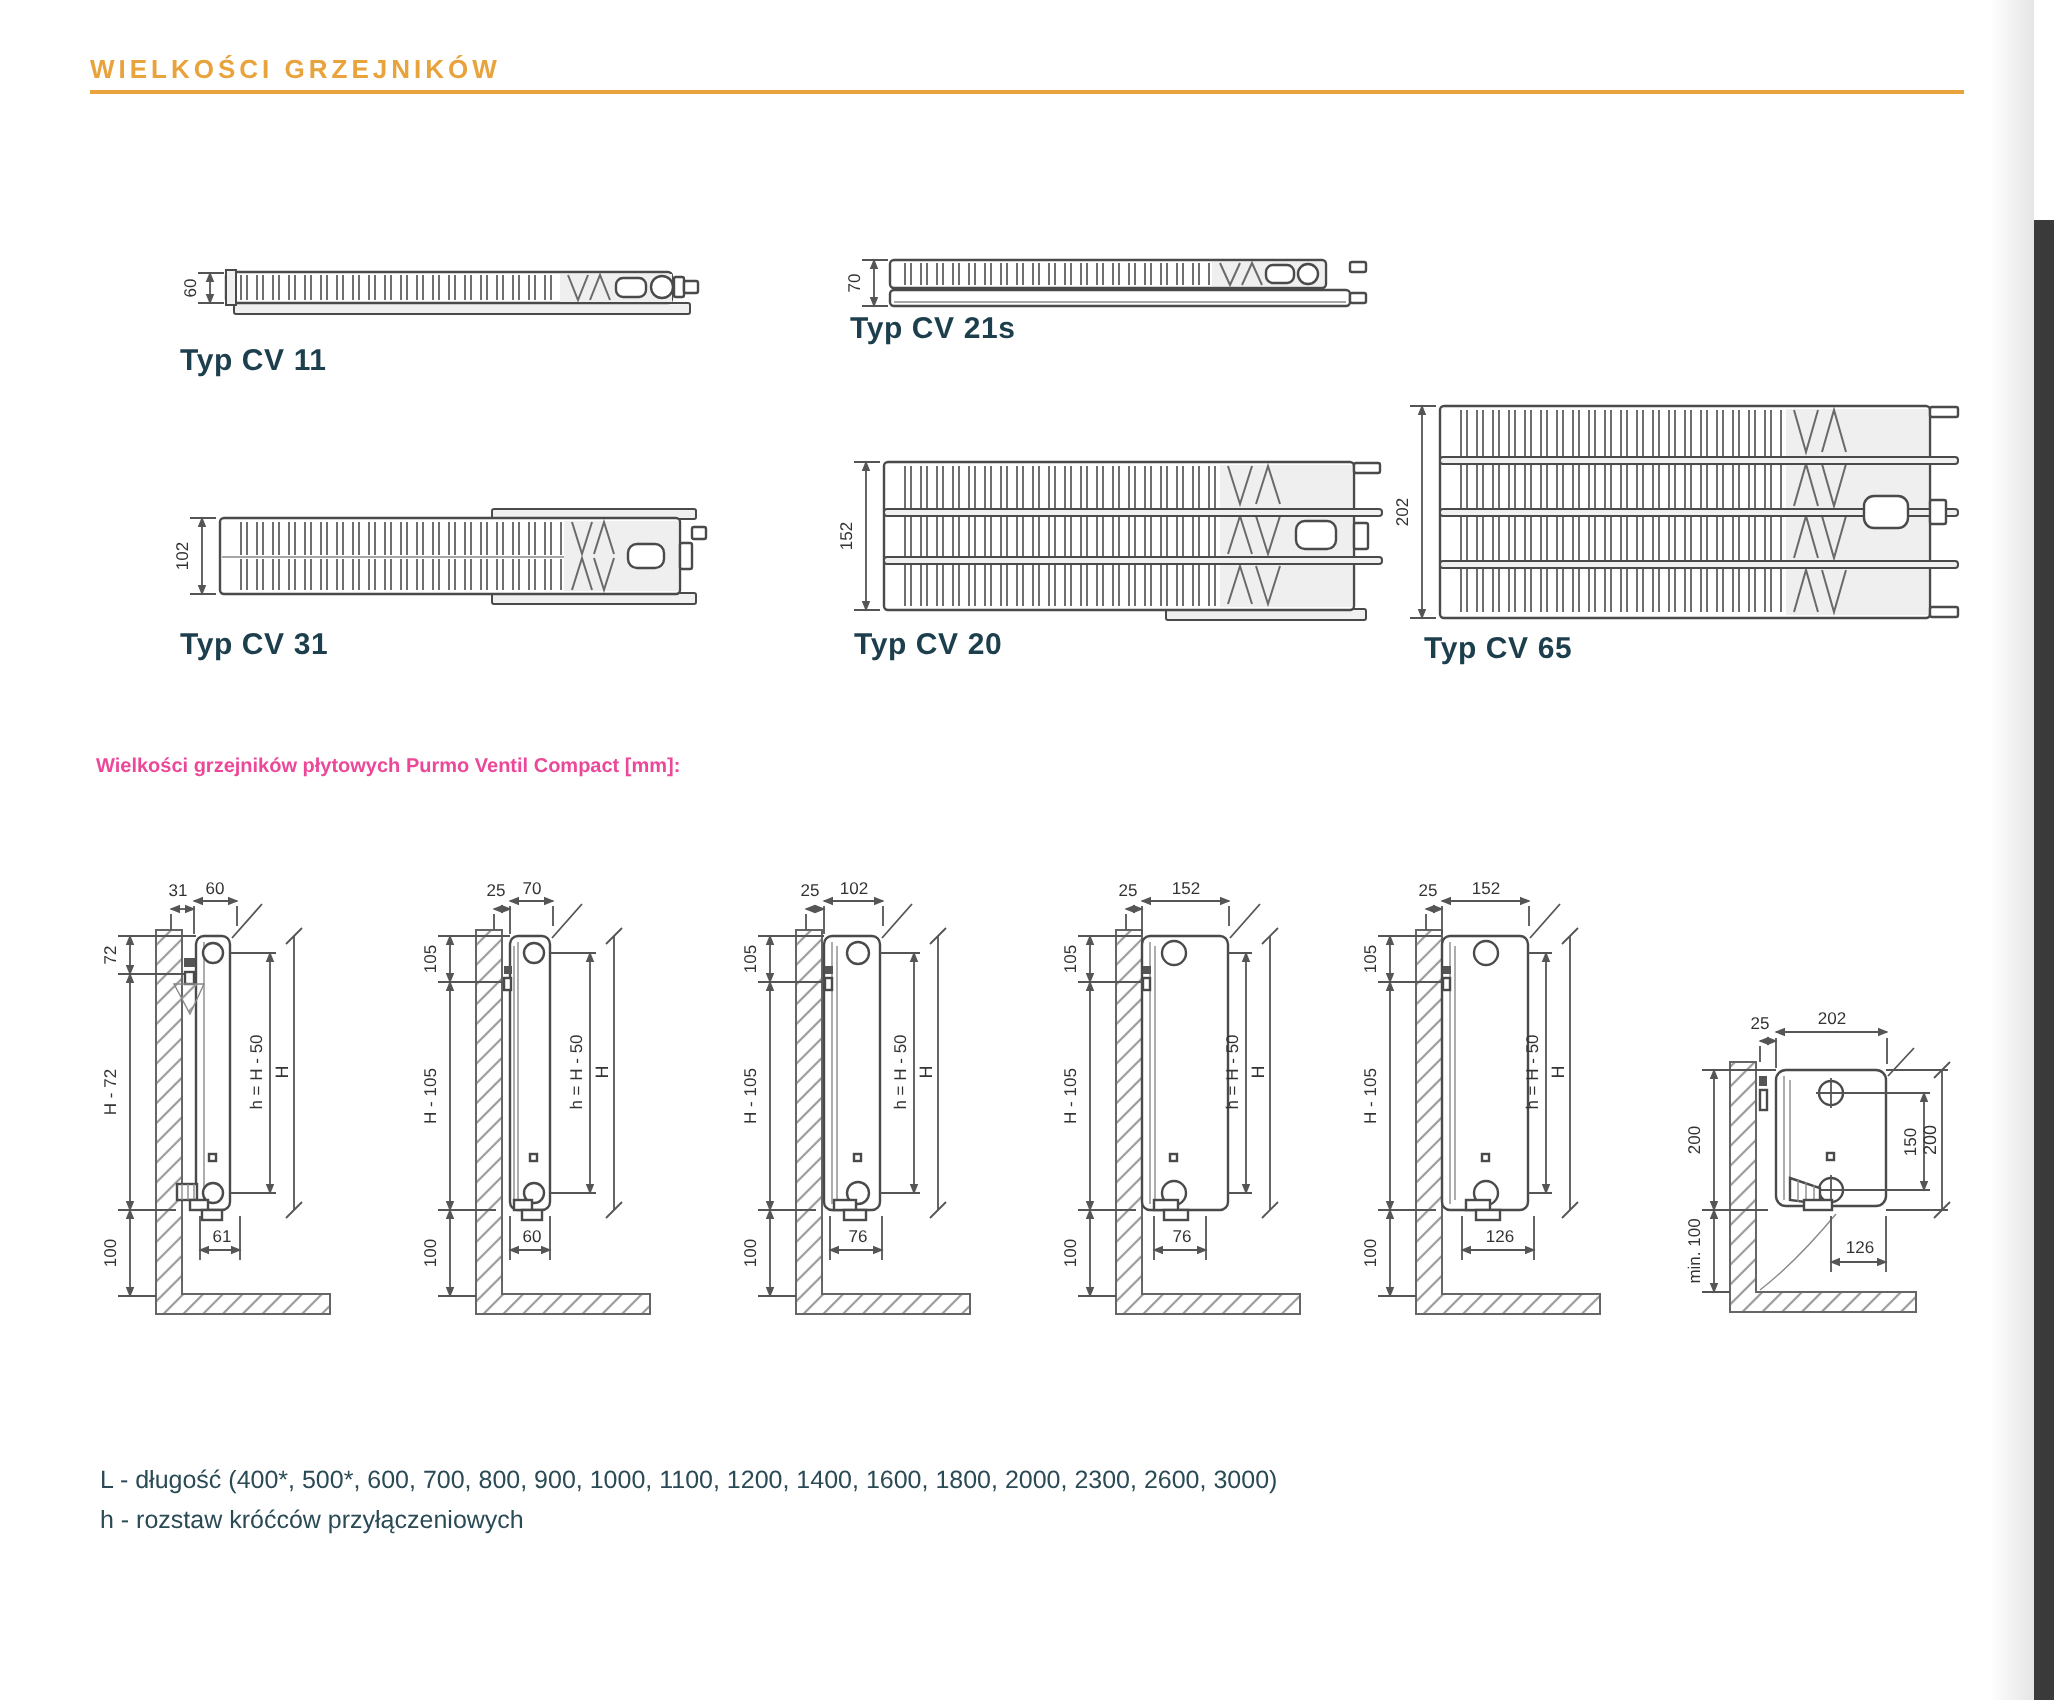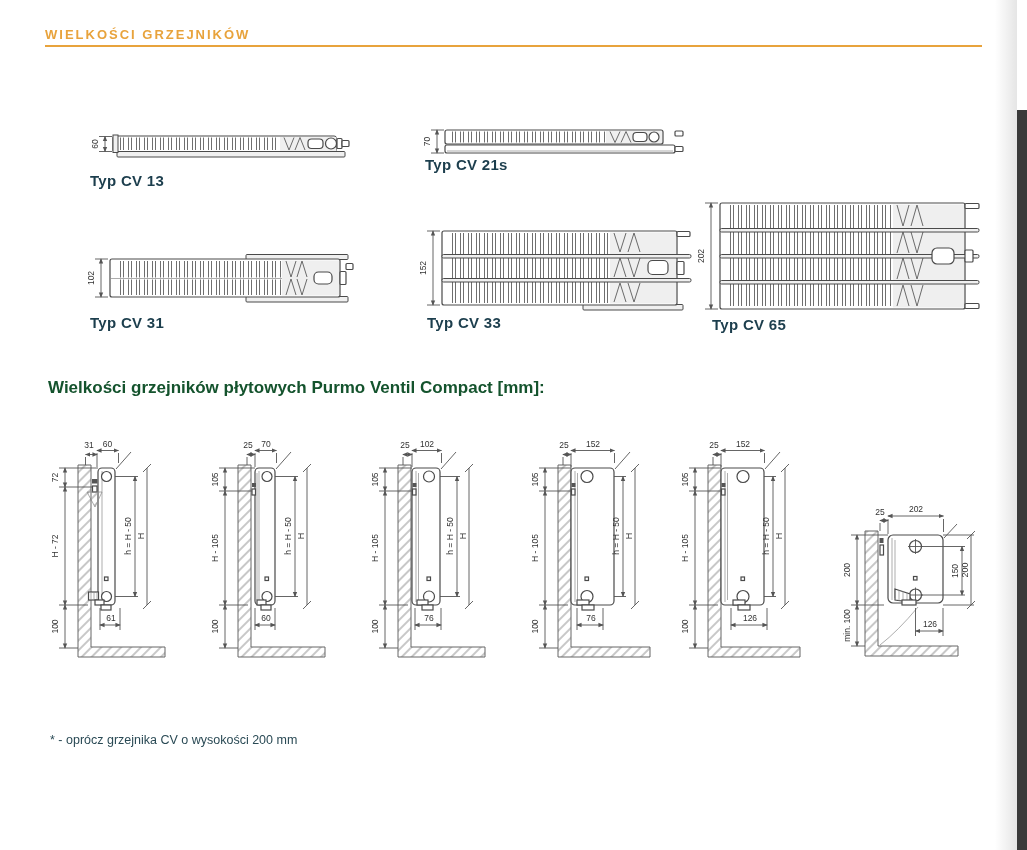--- a/index.html
+++ b/index.html
@@ -12,21 +12,21 @@
   .edge-strip{position:absolute;top:110px;right:0;width:10px;height:740px;background:#3a3a3a;}
   .page-title{
     position:absolute;left:45px;top:27px;font-size:13px;font-weight:bold;
     letter-spacing:2px;color:#E8A33C;
   }
   .title-rule{position:absolute;left:45px;top:45px;width:937px;height:0;border-top:2px solid #E8A33C;}
   .type-label{
     position:absolute;font-size:15px;font-weight:bold;color:#1C3E4D;letter-spacing:0.3px;
   }
   .section-heading{
-    position:absolute;left:48px;top:378px;font-size:17px;font-weight:bold;color:#14532d;
+    position:absolute;left:48px;top:378px;font-size:10px;font-weight:bold;color:#ec4899;
   }
   .notes{position:absolute;left:50px;top:731px;font-size:12.5px;line-height:19.5px;color:#2A4A55;}
   svg{position:absolute;overflow:visible;}
   .ln{stroke:#4a4a4a;fill:#fff;stroke-width:1.2;}
   .lnf{stroke:#4a4a4a;fill:#f0f0f0;stroke-width:1;}
   .thin{stroke:#8a8a8a;fill:none;stroke-width:0.7;}
   .zig{stroke:#6a6a6a;fill:none;stroke-width:1;}
   .dimln{stroke:#555;fill:none;stroke-width:0.9;}
   .dimt{font-family:"Liberation Sans",sans-serif;font-size:8.5px;fill:#333;}
   .dimt2{font-family:"Liberation Sans",sans-serif;font-size:9px;fill:#333;}
@@ -67,21 +67,21 @@
       <rect class="lnf" x="27" y="9" width="5" height="17.5"></rect>
       <rect x="34" y="11.5" width="160" height="12.5" fill="url(#fins)"></rect>
       <rect x="194" y="11" width="56" height="14" fill="#efefef"></rect>
       <path class="zig" d="M198,11.5 l5,12.5 l5,-12.5 M209,24 l5,-12.5 l5,12.5"></path>
       <rect class="ln" x="222" y="13" width="15" height="9.5" rx="3.5"></rect>
       <circle class="ln" cx="245" cy="17.5" r="5.5"></circle>
       <rect class="ln" x="251" y="12.5" width="5" height="10" rx="1"></rect>
       <rect class="ln" x="256" y="14.5" width="7" height="6" rx="1"></rect>
     </g>
   </svg>
-  <div class="type-label" style="left:90px;top:172px">Typ CV 13</div>
+  <div class="type-label" style="left:90px;top:172px">Typ CV 11</div>
 
   <svg style="left:418px;top:122px" width="272" height="54" viewBox="0 0 272 54">
     <g>
       <path class="dimln" d="M13,8 H26 M13,31 H26"></path>
       <line class="dimln" x1="19" y1="8" x2="19" y2="31" marker-start="url(#mA)" marker-end="url(#mA)"></line>
       <text class="dimt" x="12" y="19.5" text-anchor="middle" transform="rotate(-90 12 19.5)">70</text>
     </g>
     <g>
       <rect class="ln" x="27" y="23" width="230" height="8" rx="2"></rect>
       <line class="thin" x1="29" y1="29" x2="255" y2="29"></line>
@@ -133,21 +133,21 @@
       <rect x="30" y="60" width="162" height="21" fill="url(#fins)"></rect>
       <rect x="192" y="10.5" width="66" height="71" fill="#efefef"></rect>
       <path class="zig" d="M196,11 l6,19 l6,-19 M210,30 l6,-19 l6,19 M196,55 l6,-19 l6,19 M210,36 l6,19 l6,-19 M196,80 l6,-19 l6,19 M210,61 l6,19 l6,-19"></path>
       <rect class="lnf" x="24" y="32.5" width="249" height="3.5" rx="1.5"></rect>
       <rect class="lnf" x="24" y="56.5" width="249" height="3.5" rx="1.5"></rect>
       <rect class="ln" x="230" y="38.5" width="20" height="14" rx="4.5"></rect>
       <rect class="ln" x="259" y="39.5" width="7" height="13" rx="1"></rect>
       <rect class="ln" x="259" y="9.5" width="13" height="5" rx="1"></rect>
     </g>
   </svg>
-  <div class="type-label" style="left:427px;top:314px">Typ CV 33</div>
+  <div class="type-label" style="left:427px;top:314px">Typ CV 20</div>
 
   <svg style="left:696px;top:194px" width="300" height="124" viewBox="0 0 300 124">
     <g>
       <path class="dimln" d="M9,9 H22 M9,115 H22"></path>
       <line class="dimln" x1="15" y1="9" x2="15" y2="115" marker-start="url(#mA)" marker-end="url(#mA)"></line>
       <text class="dimt" x="8" y="62" text-anchor="middle" transform="rotate(-90 8 62)">202</text>
     </g>
     <g>
       <rect class="ln" x="24" y="9" width="245" height="106" rx="2"></rect>
       <rect x="30" y="11" width="167" height="23" fill="url(#fins)"></rect>
@@ -402,18 +402,19 @@
       <line class="dimln" x1="131" y1="67" x2="131" y2="137"></line>
       <path class="dimln" d="M127,71 L135,63 M127,141 L135,133 M104,70 L117,56"></path>
       <text class="dimt2" x="128" y="102" text-anchor="middle" transform="rotate(-90 128 102)">200</text>
       <path class="dimln" d="M75.5,140 V168 M103,140 V168"></path>
       <line class="dimln" x1="75.5" y1="163" x2="103" y2="163" marker-start="url(#mA)" marker-end="url(#mA)"></line>
       <text class="dimt" x="90" y="158.5" text-anchor="middle">126</text>
     </g>
   </svg>
 
   <div class="notes">
-    <div>* - oprócz grzejnika CV o wysokości 200 mm</div>
+    <div>L - długość (400*, 500*, 600, 700, 800, 900, 1000, 1100, 1200, 1400, 1600, 1800, 2000, 2300, 2600, 3000)</div>
+    <div>h - rozstaw króćców przyłączeniowych</div>
   </div>
 
   <div class="edge-fade"></div>
   <div class="edge-strip"></div>
 </div>
 
 </body></html>

